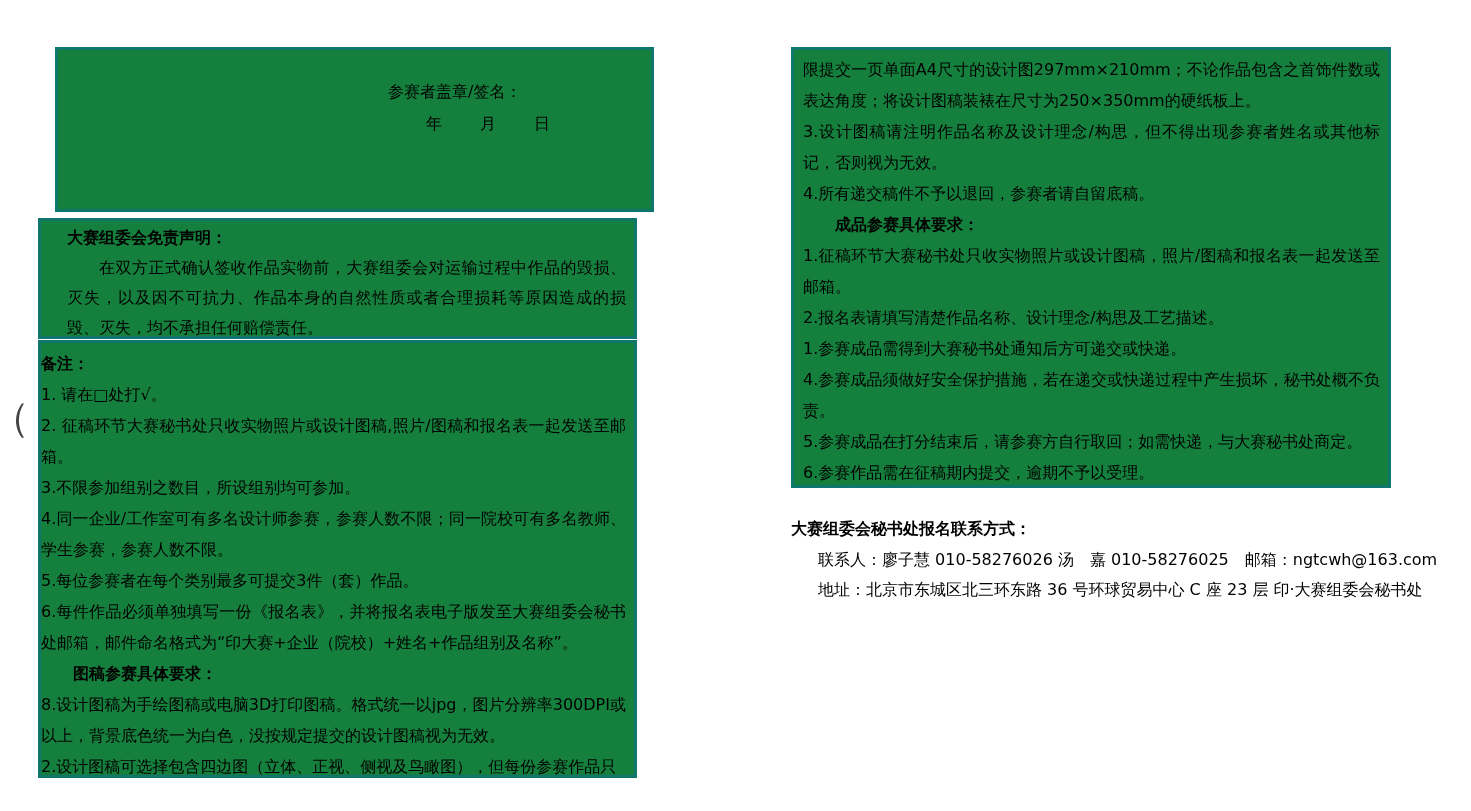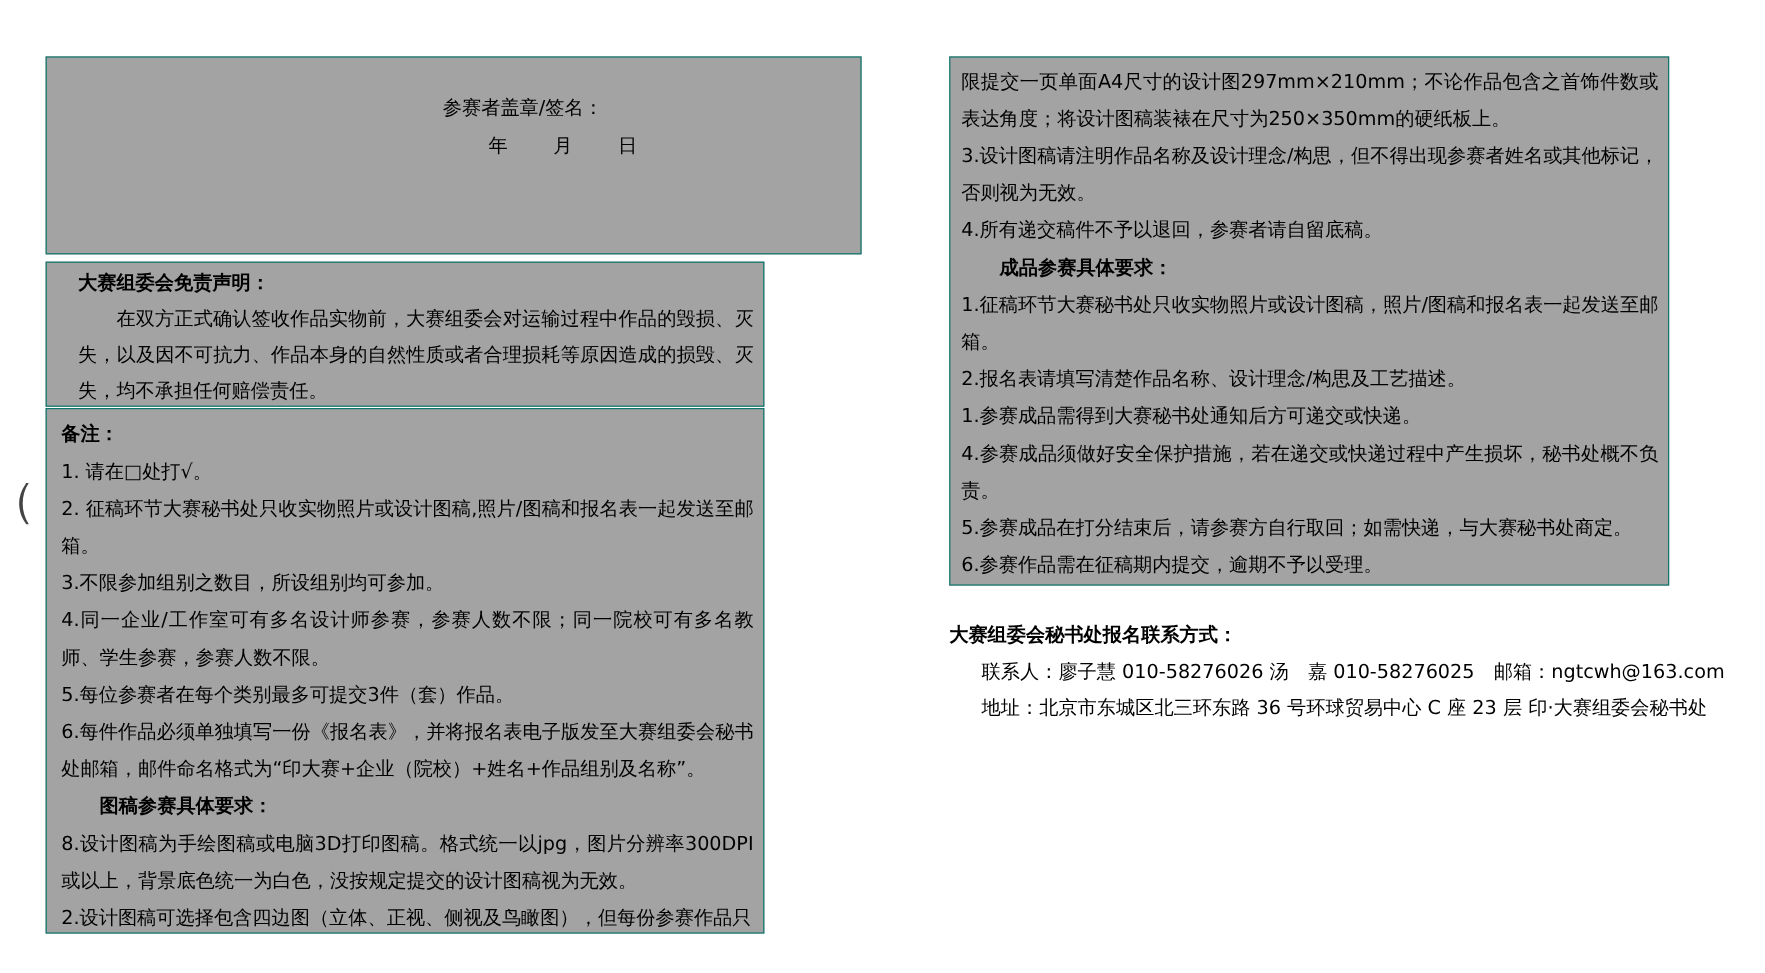--- a/index.html
+++ b/index.html
@@ -11,45 +11,45 @@
     font-family: "DejaVu Sans", "Liberation Sans", sans-serif;
   }
   .canvas {
     position: relative;
     width: 1471px; height: 811px;
     overflow: hidden;
     background: #ffffff;
   }
   .box {
     position: absolute;
-    border: 1px solid #0f766e;
-    background: #a3a3a3;
+    border: 3px solid #0f766e;
+    background: #15803d;
   }
   p {
     margin: 0;
     font-size: 16px;
     line-height: 31px;
     text-align: justify;
     text-align-last: left;
   }
   .h { font-weight: bold; text-align: left; }
   .indent1 { text-indent: 32px; }
   .indent2 { text-indent: 32px; }
 
   
-  #sig-box { left: 38px; top: 47px; width: 680px; height: 165px; padding-top: 26px; }
+  #sig-box { left: 55px; top: 47px; width: 599px; height: 165px; padding-top: 26px; }
   #sig-box .stamp { text-align: left; padding-left: 330px; line-height: 32px; }
   #sig-box .date  { text-align: left; padding-left: 368px; line-height: 32px; letter-spacing: 2px; }
 
   
   #disc-box { left: 38px; top: 218px; width: 599px; height: 121px; padding: 2px 8px 0 26px; }
   #disc-box p { line-height: 30px; }
 
   
-  #notes-box { left: 38px; top: 340px; width: 599px; height: 438px; padding: 5px 8px 0 12px; }
+  #notes-box { left: 38px; top: 340px; width: 599px; height: 438px; padding: 5px 8px 0 0; }
 
   
   #req-box { left: 791px; top: 47px; width: 600px; height: 441px; padding: 4px 8px 0 9px; }
 
   
   #contact { position: absolute; left: 791px; top: 513px; width: 670px; }
   #contact .contact-line { padding-left: 27px; white-space: nowrap; text-align: right; line-height: 30px; }
   #contact .h { line-height: 32px; }
 
   

